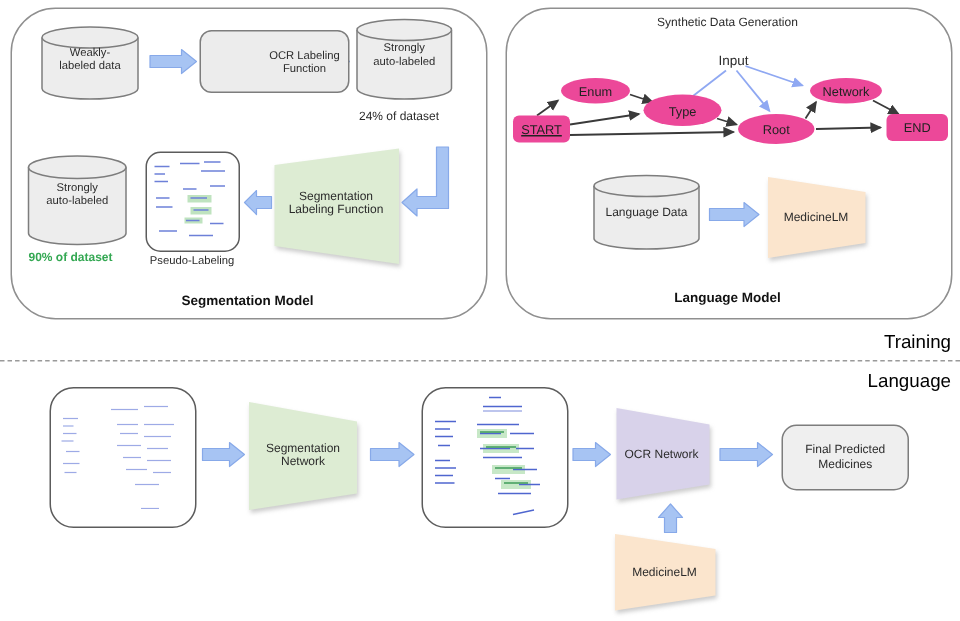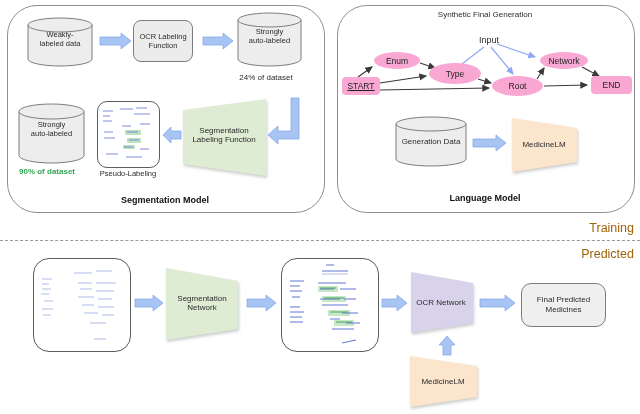--- a/index.html
+++ b/index.html
@@ -10,27 +10,27 @@
   .panel{
     position:absolute;border:1.5px solid #8f8f8f;border-radius:30px;background:#fff;
   }
   .lbl{
     position:absolute;text-align:center;white-space:pre-line;line-height:1.18;
     color:#2b2b2b;pointer-events:none;
   }
   .caption{font-weight:bold;font-size:9px;color:#111;}
   .small{font-size:7.5px;}
   .med{font-size:8px;}
-  .sectlabel{font-size:12.5px;color:#a16207;position:absolute;right:6px;text-align:right;}
+  .sectlabel{font-size:12.5px;color:#000000;position:absolute;right:6px;text-align:right;}
   .divider{
     position:absolute;left:0;top:240px;width:640px;height:0;
     border-top:1.6px dashed #9a9a9a;
   }
   .node{
-    position:absolute;background:#f9a8d4;display:flex;align-items:center;justify-content:center;
+    position:absolute;background:#ec4899;display:flex;align-items:center;justify-content:center;
     font-size:8.5px;color:#222;
   }
   .ellipse{border-radius:50%;}
   .rnode{border-radius:4px;}
   .box{
     position:absolute;background:#ececec;border:1.2px solid #7d7d7d;border-radius:8px;
     display:flex;align-items:center;justify-content:center;text-align:center;
     white-space:pre-line;line-height:1.2;
   }
   .rx{
@@ -123,21 +123,21 @@
     <span>Root</span>
   </div>
 <div class="node ellipse" style="left:540px;top:52px;width:48px;height:17px;">
     <span>Network</span>
   </div>
 <div class="node rnode" style="left:591px;top:76px;width:41px;height:18px;">
     <span>END</span>
   </div>
 <div class="lbl" style="left:467px;top:35px;width:44px;font-size:9px;">Input</div>
 
-<div class="box small" style="left:133px;top:20px;width:58px;height:40px;"><span>OCR Labeling
+<div class="box small" style="left:133px;top:20px;width:58px;height:40px;padding-left:40px;"><span>OCR Labeling
 Function</span></div>
 <div class="box med" style="left:521px;top:283px;width:83px;height:42px;border-radius:10px;background:#efefef;"><span>Final Predicted
 Medicines</span></div>
 
 <div class="rx" style="left:97px;top:101px;width:61px;height:65px;border-radius:10px;">
   <svg width="61" height="65">
     <g fill="#bfe3bf">
         <rect x="27" y="28" width="16" height="5"></rect>
         <rect x="29" y="36" width="14" height="5"></rect>
         <rect x="25" y="43" width="12" height="4"></rect>
@@ -236,24 +236,24 @@
 auto-labeled</div>
 <div class="lbl med" style="left:228px;top:73px;width:76px;">24% of dataset</div>
 <div class="lbl small" style="left:19px;top:121px;width:65px;">Strongly
 auto-labeled</div>
 <div class="lbl med green-text" style="left:8px;top:167px;width:78px;">90% of dataset</div>
 <div class="lbl small" style="left:97px;top:170px;width:62px;">Pseudo-Labeling</div>
 <div class="lbl med" style="left:186px;top:126px;width:76px;">Segmentation
 Labeling Function</div>
 <div class="lbl caption" style="left:7px;top:195px;width:316px;">Segmentation Model</div>
 
-<div class="lbl med" style="left:337px;top:10px;width:296px;">Synthetic Final Generation</div>
-<div class="lbl med" style="left:396px;top:137px;width:70px;">Generation Data</div>
+<div class="lbl med" style="left:337px;top:10px;width:296px;">Synthetic Data Generation</div>
+<div class="lbl med" style="left:396px;top:137px;width:70px;">Language Data</div>
 <div class="lbl med" style="left:513px;top:140px;width:62px;">MedicineLM</div>
 <div class="lbl caption" style="left:337px;top:193px;width:296px;">Language Model</div>
 
 <div class="sectlabel" style="top:221px;">Training</div>
-<div class="sectlabel" style="top:247px;">Predicted</div>
+<div class="sectlabel" style="top:247px;">Language</div>
 
 <div class="lbl med" style="left:167px;top:294px;width:70px;">Segmentation
 Network</div>
 <div class="lbl med" style="left:410px;top:298px;width:62px;">OCR Network</div>
 <div class="lbl med" style="left:411px;top:377px;width:64px;">MedicineLM</div>
 
 </body></html>

